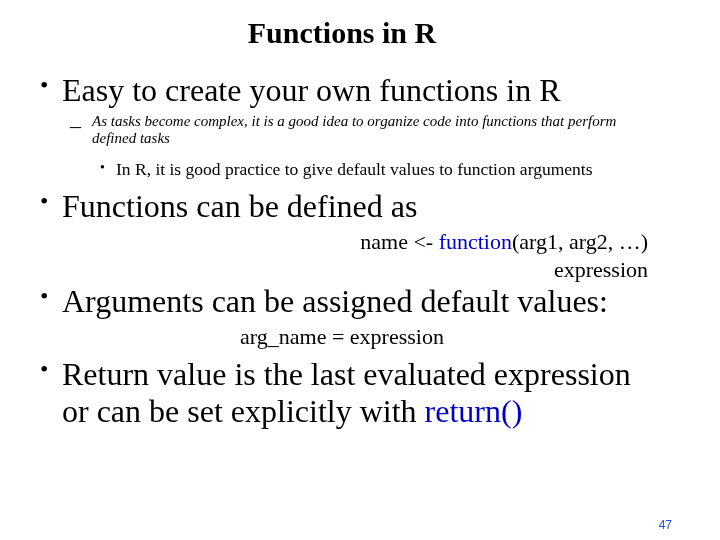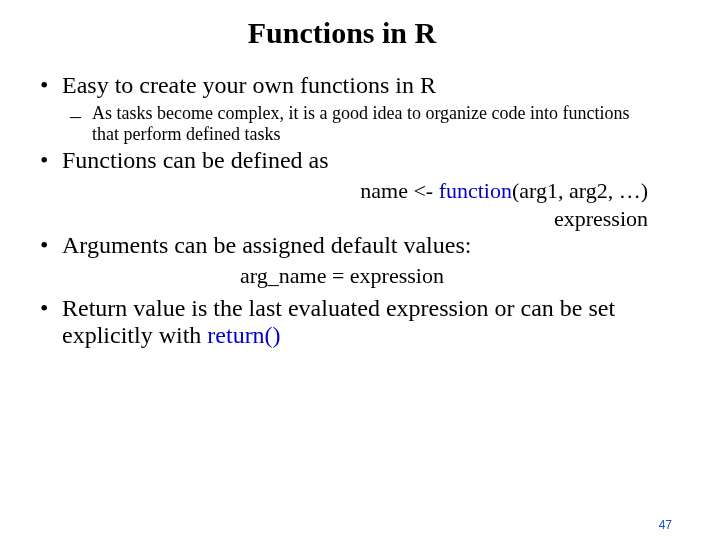--- a/index.html
+++ b/index.html
@@ -1,42 +1,43 @@
 <!DOCTYPE html>
 <html><head>
 <meta charset="utf-8">
 <style>
   * { margin: 0; padding: 0; box-sizing: border-box; }
   html, body { width: 720px; height: 540px; background: #ffffff; font-family: "Times New Roman", Times, serif; color: #000; }
   .slide { width: 684px; height: 540px; position: relative; padding: 12px 36px 24px 36px; }
   .title { text-align: center; font-weight: bold; font-size: 30px; margin-top: 4px; margin-bottom: 22px; }
   ul { list-style: none; }
-  .l1 { position: relative; padding-left: 26px; font-size: 24px; margin-bottom: 4px; }
+  .l1 { position: relative; padding-left: 26px; font-size: 32px; margin-bottom: 4px; }
   .l1::before { content: "•"; position: absolute; left: 4px; top: 0; font-size: 24px; }
-  .l2 { position: relative; padding-left: 28px; margin-left: 28px; font-size: 18px; margin-top: 4px; margin-bottom: 2px; }
+  .l2 { position: relative; padding-left: 28px; margin-left: 28px; font-size: 15px; margin-top: 4px; margin-bottom: 12px; font-style: italic; }
   .l2::before { content: "–"; position: absolute; left: 6px; top: 0; font-size: 22px; }
   .l3 { position: relative; padding-left: 22px; margin-left: 58px; font-size: 17.5px; margin-top: 1px; margin-bottom: 8px; }
   .l3::before { content: "•"; position: absolute; left: 6px; top: 1px; font-size: 14px; }
   .code-line { text-align: right; font-size: 22px; margin-top: 2px; }
   .code-line .blue { color: #0000cc; }
   .arg-line { text-align: center; font-size: 22px; margin-top: 2px; margin-bottom: 6px; }
   .blue { color: #0000cc; }
   .page-num { position: absolute; right: 12px; bottom: 8px; font-size: 12px; font-family: Arial, sans-serif; color: #1d4ed8; }
   .r1 .blue::after { content: ""; }
 </style>
 </head>
 <body>
 
 <div class="slide">
   <div class="title">Functions in R</div>
 
   <ul>
     <li class="l1">Easy to create your own functions in R</li>
     <li>
       <div class="l2">As tasks become complex, it is a good idea to organize code into functions that perform defined tasks</div>
+      <div class="l3">In R, it is good practice to give default values to function arguments</div>
     </li>
 
     <li class="l1">Functions can be defined as</li>
     <li>
       <div class="code-line r1">
         <span>name &lt;- </span><span class="blue">function</span><span>(arg1, arg2, …)</span>
       </div>
       <div class="code-line">expression</div>
     </li>
 

